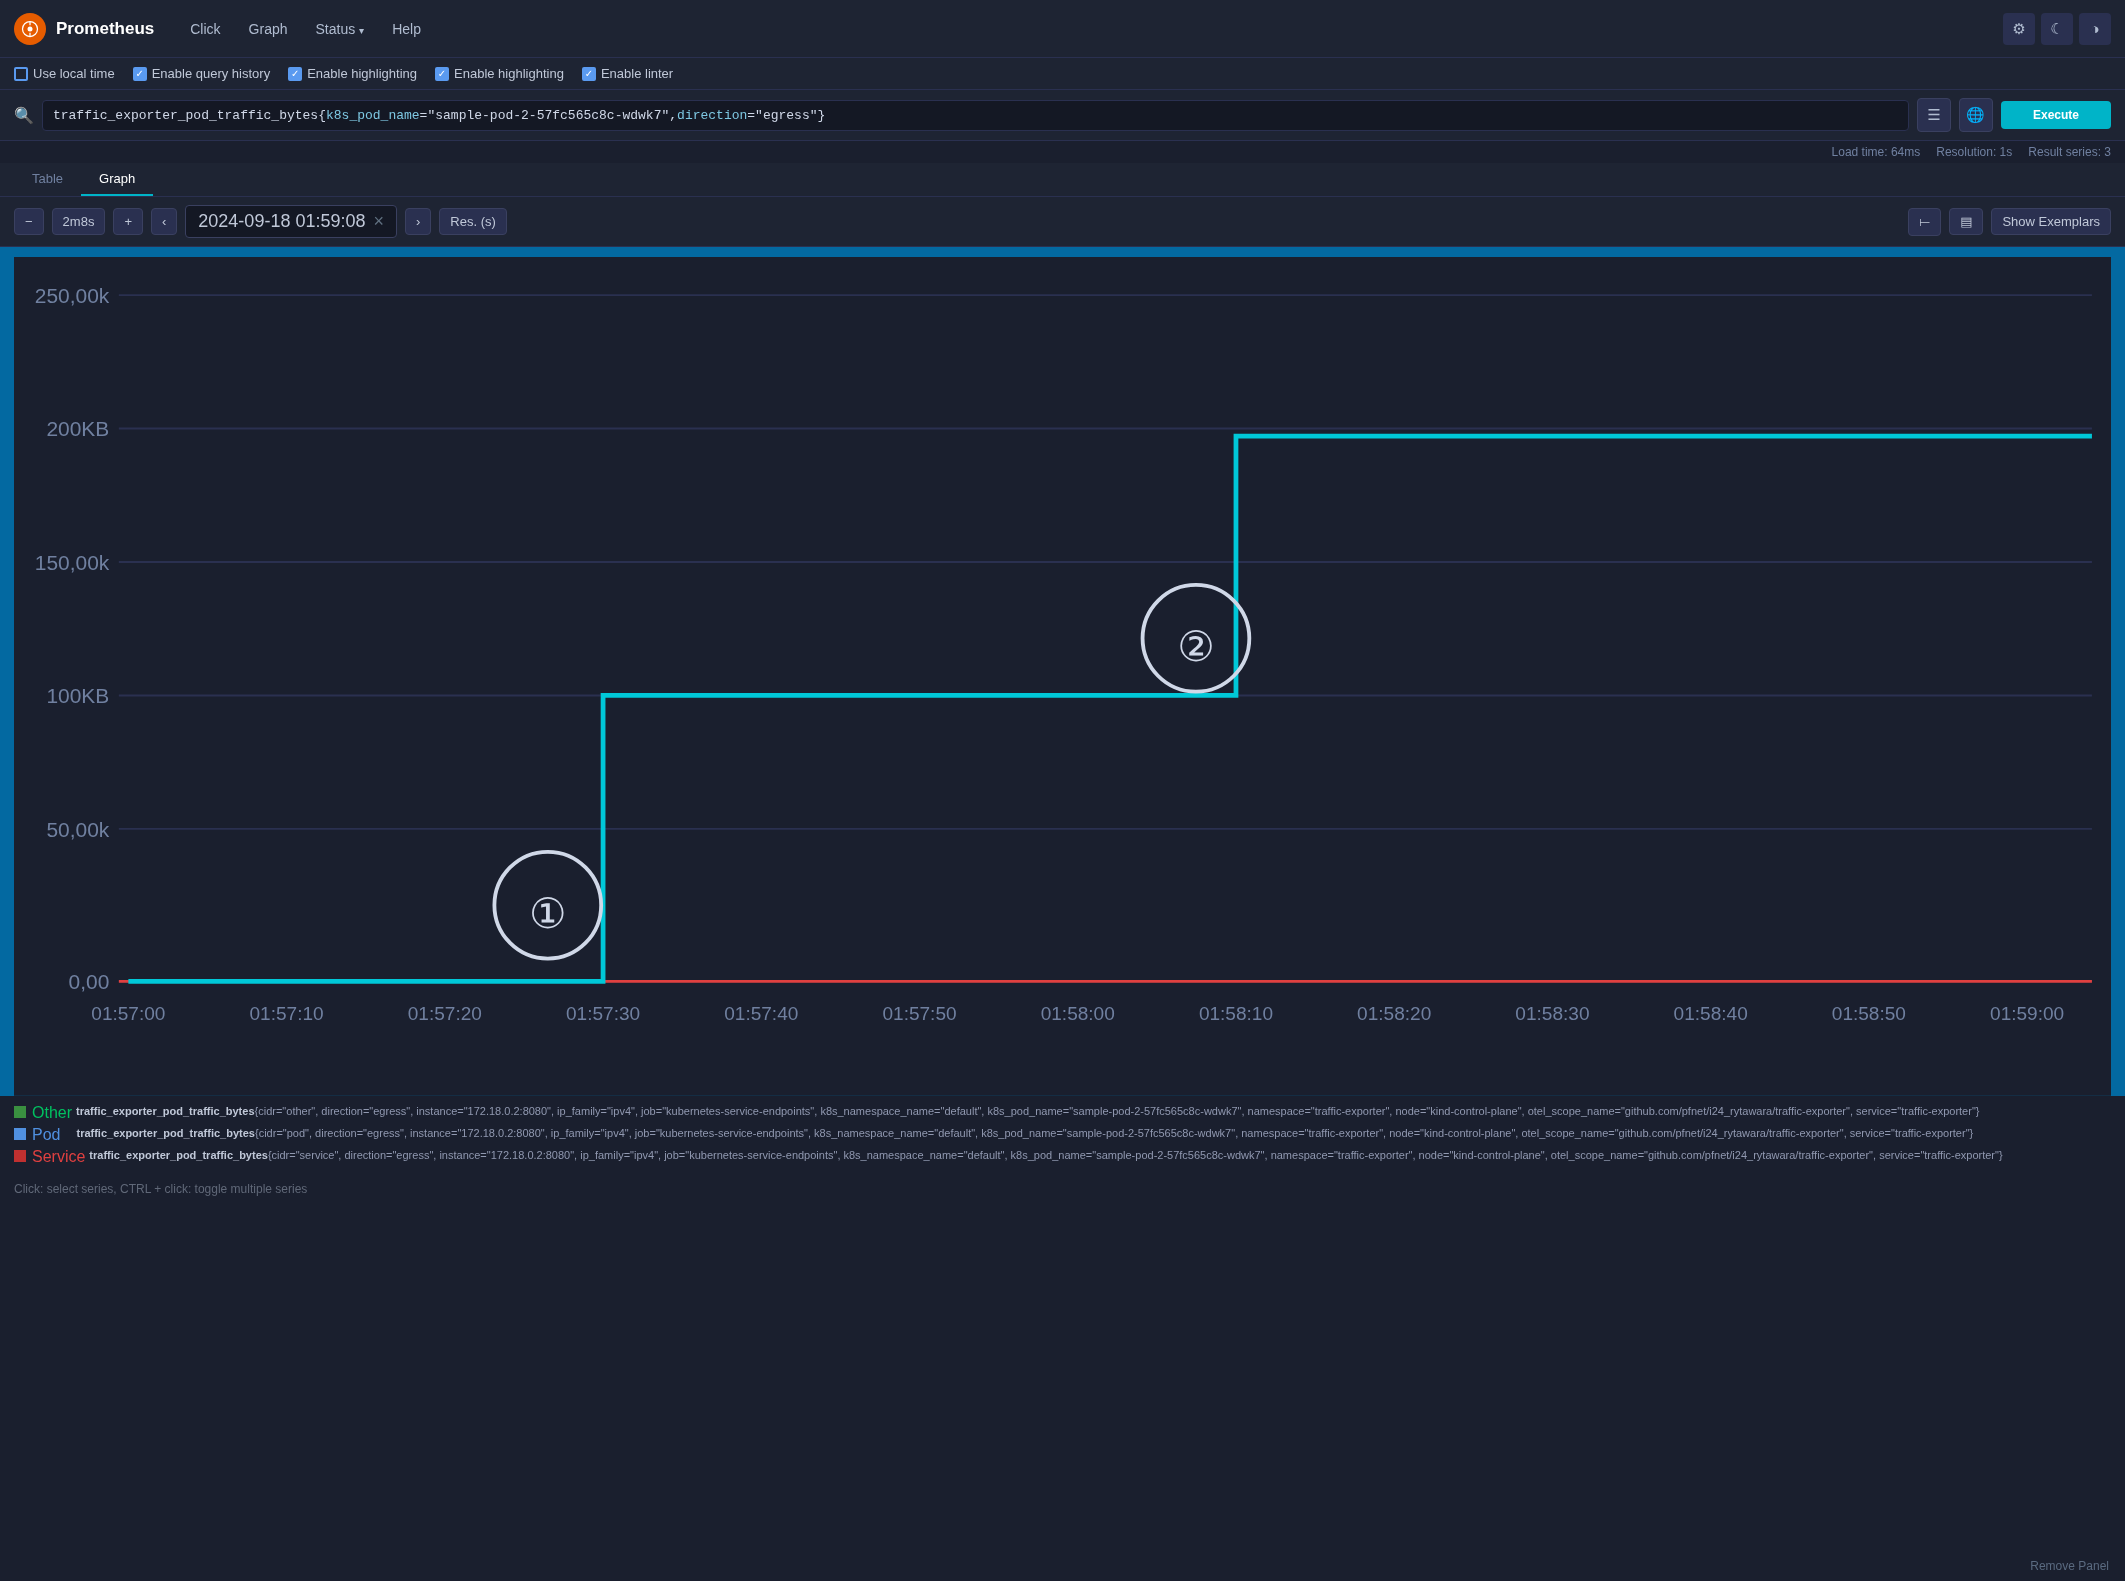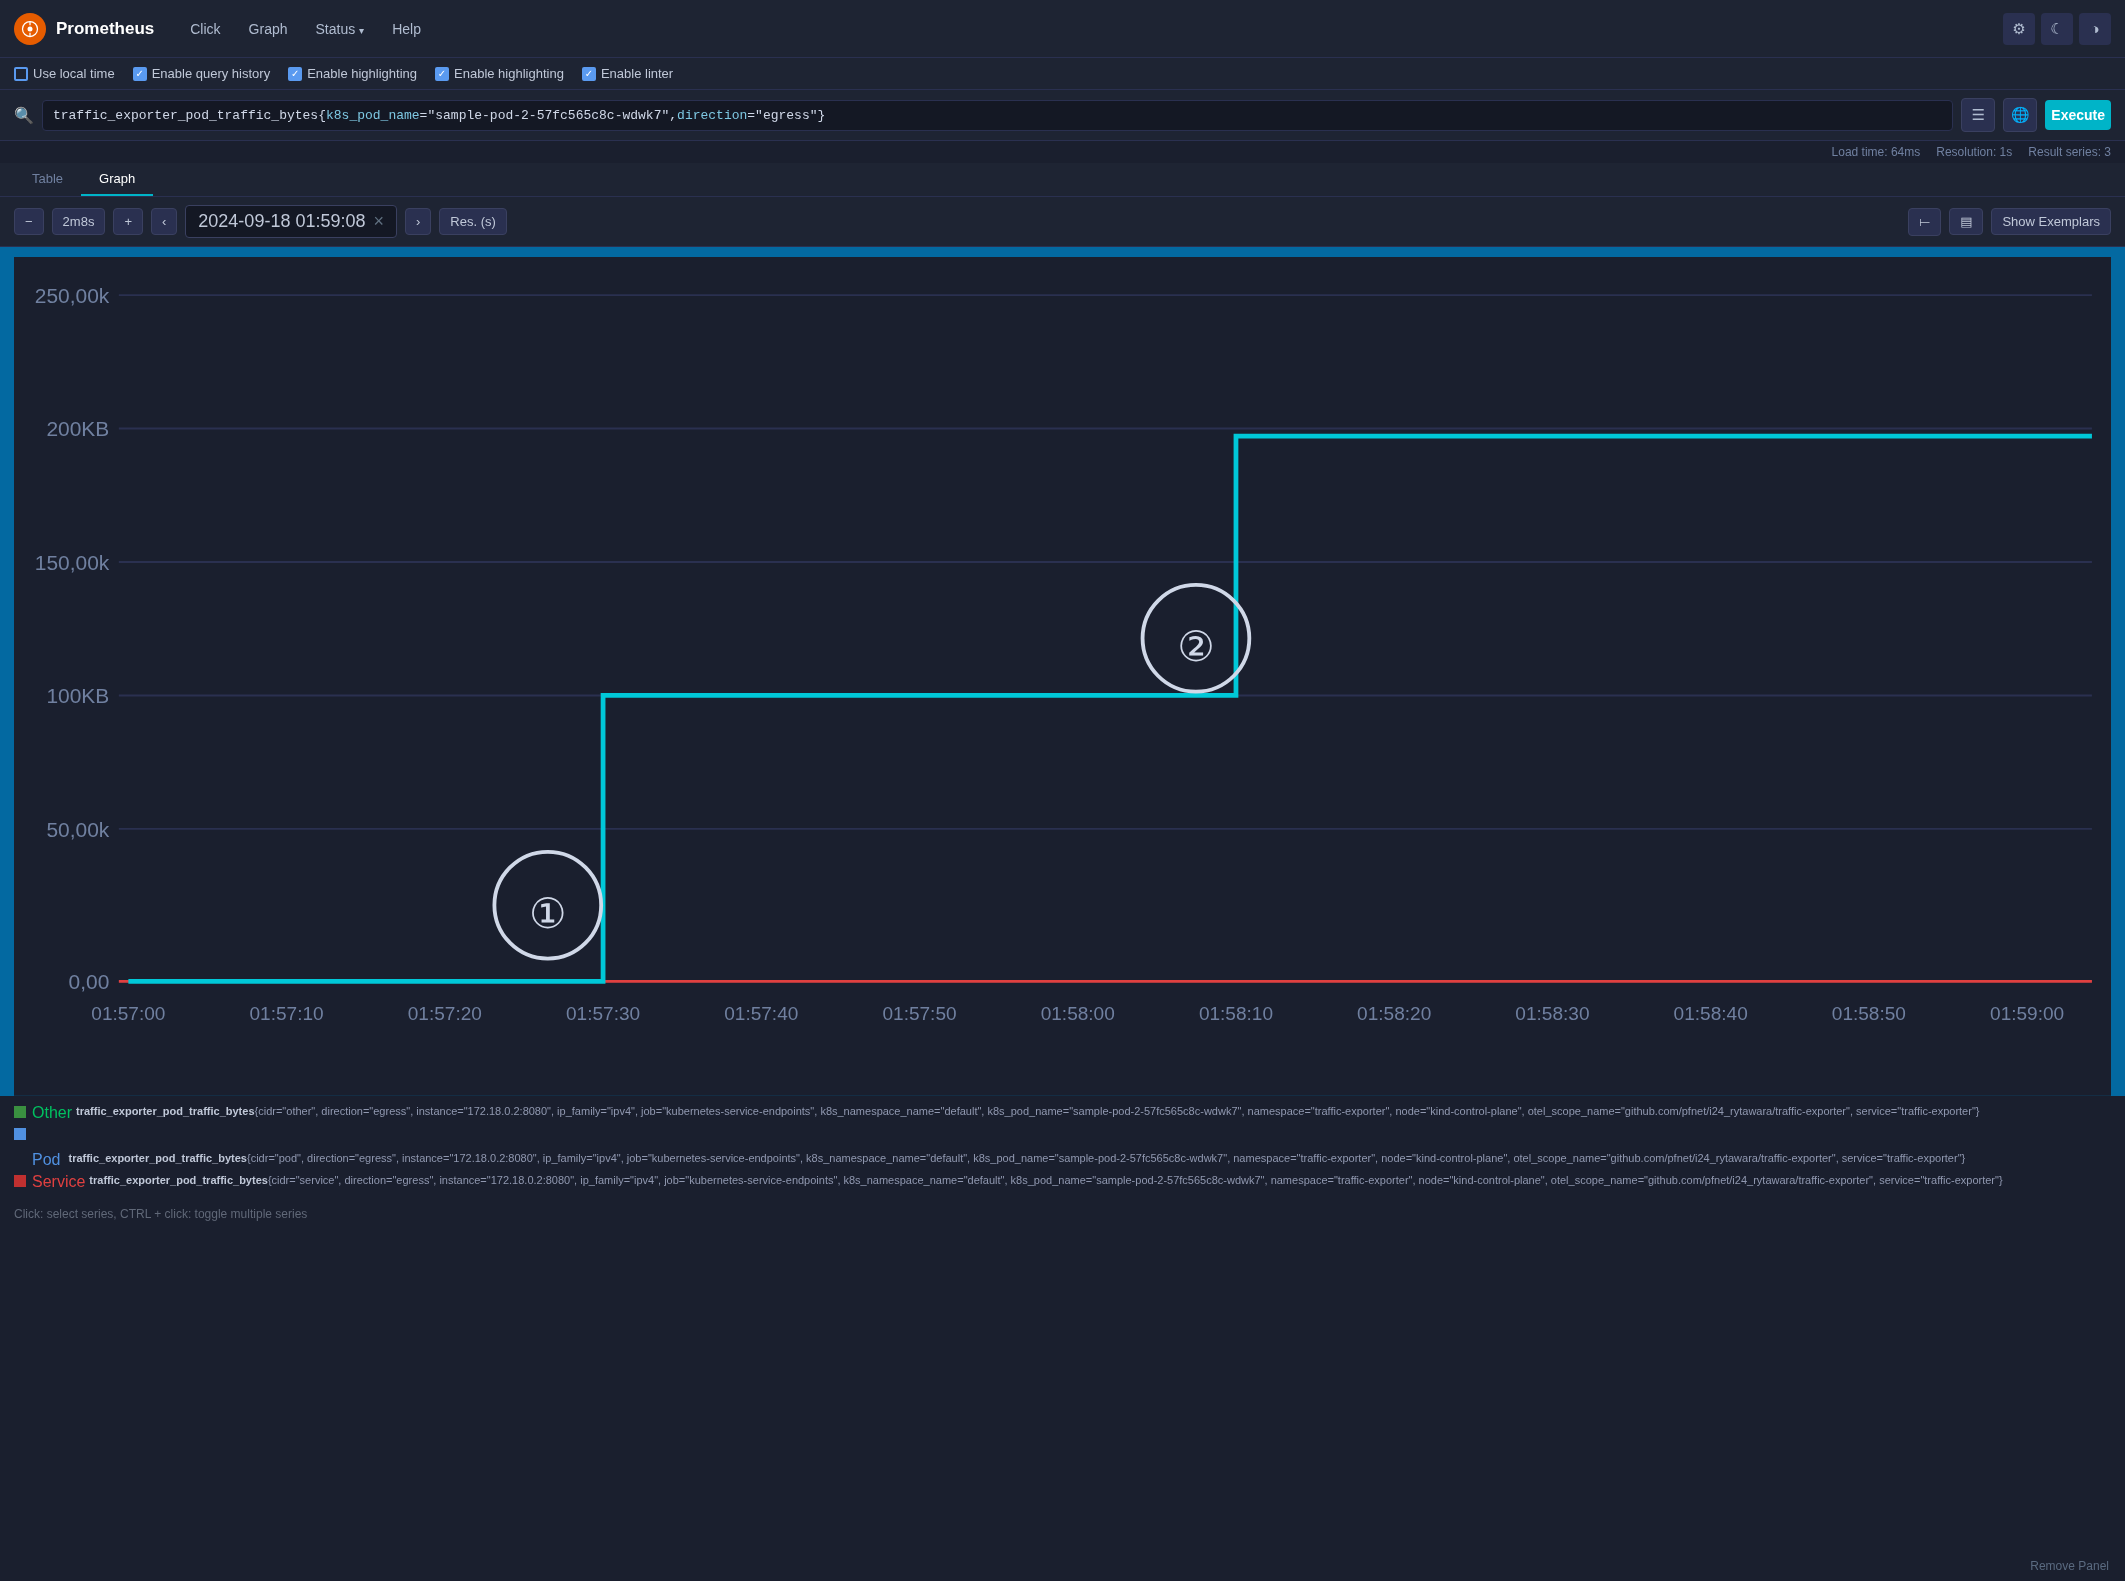--- a/index.html
+++ b/index.html
@@ -130,22 +130,22 @@
       color: #b0bcd0;
       cursor: pointer;
       display: flex; align-items: center; justify-content: center;
       font-size: 15px;
     }
     .execute-btn {
       background: #00b4c8;
       color: #fff;
       border: none;
       border-radius: 4px;
-      padding: 7px 6px;
-      font-size: 14px;
+      padding: 7px 32px;
+      font-size: 12px;
       font-weight: 600;
       cursor: pointer;
     }
 
     
     .meta-row {
       display: flex;
       justify-content: flex-end;
       align-items: center;
       padding: 4px 14px;
@@ -408,21 +408,21 @@
     <div style="display:flex;align-items:flex-start;gap:0;flex:1;flex-wrap:wrap;">
       <span class="legend-label-cat" style="color:#00c060">Other</span>
       <span class="legend-text">
         <strong>traffic_exporter_pod_traffic_bytes</strong><span>{cidr="other", direction="egress", instance="172.18.0.2:8080", ip_family="ipv4", job="kubernetes-service-endpoints", k8s_namespace_name="default", k8s_pod_name="sample-pod-2-57fc565c8c-wdwk7", namespace="traffic-exporter", node="kind-control-plane", otel_scope_name="github.com/pfnet/i24_rytawara/traffic-exporter", service="traffic-exporter"}</span>
       </span>
     </div>
   </div>
 
   <div class="legend-item">
     <div class="legend-color-box" style="background:#5090e0;border-color:#5090e0;"></div>
-    <div style="display:flex;align-items:flex-start;gap:4px;flex:1;flex-wrap:wrap;margin-top:25px;">
+    <div style="display:flex;align-items:flex-start;gap:12px;flex:1;flex-wrap:wrap;">
       <span class="legend-label-cat" style="color:#5090e0">Pod</span>
       <span class="legend-text">
         <strong>traffic_exporter_pod_traffic_bytes</strong><span>{cidr="pod", direction="egress", instance="172.18.0.2:8080", ip_family="ipv4", job="kubernetes-service-endpoints", k8s_namespace_name="default", k8s_pod_name="sample-pod-2-57fc565c8c-wdwk7", namespace="traffic-exporter", node="kind-control-plane", otel_scope_name="github.com/pfnet/i24_rytawara/traffic-exporter", service="traffic-exporter"}</span>
       </span>
     </div>
   </div>
 
   <div class="legend-item">
     <div class="legend-color-box" style="background:#c03030;border-color:#c03030;"></div>
     <div style="display:flex;align-items:flex-start;gap:0;flex:1;flex-wrap:wrap;">

